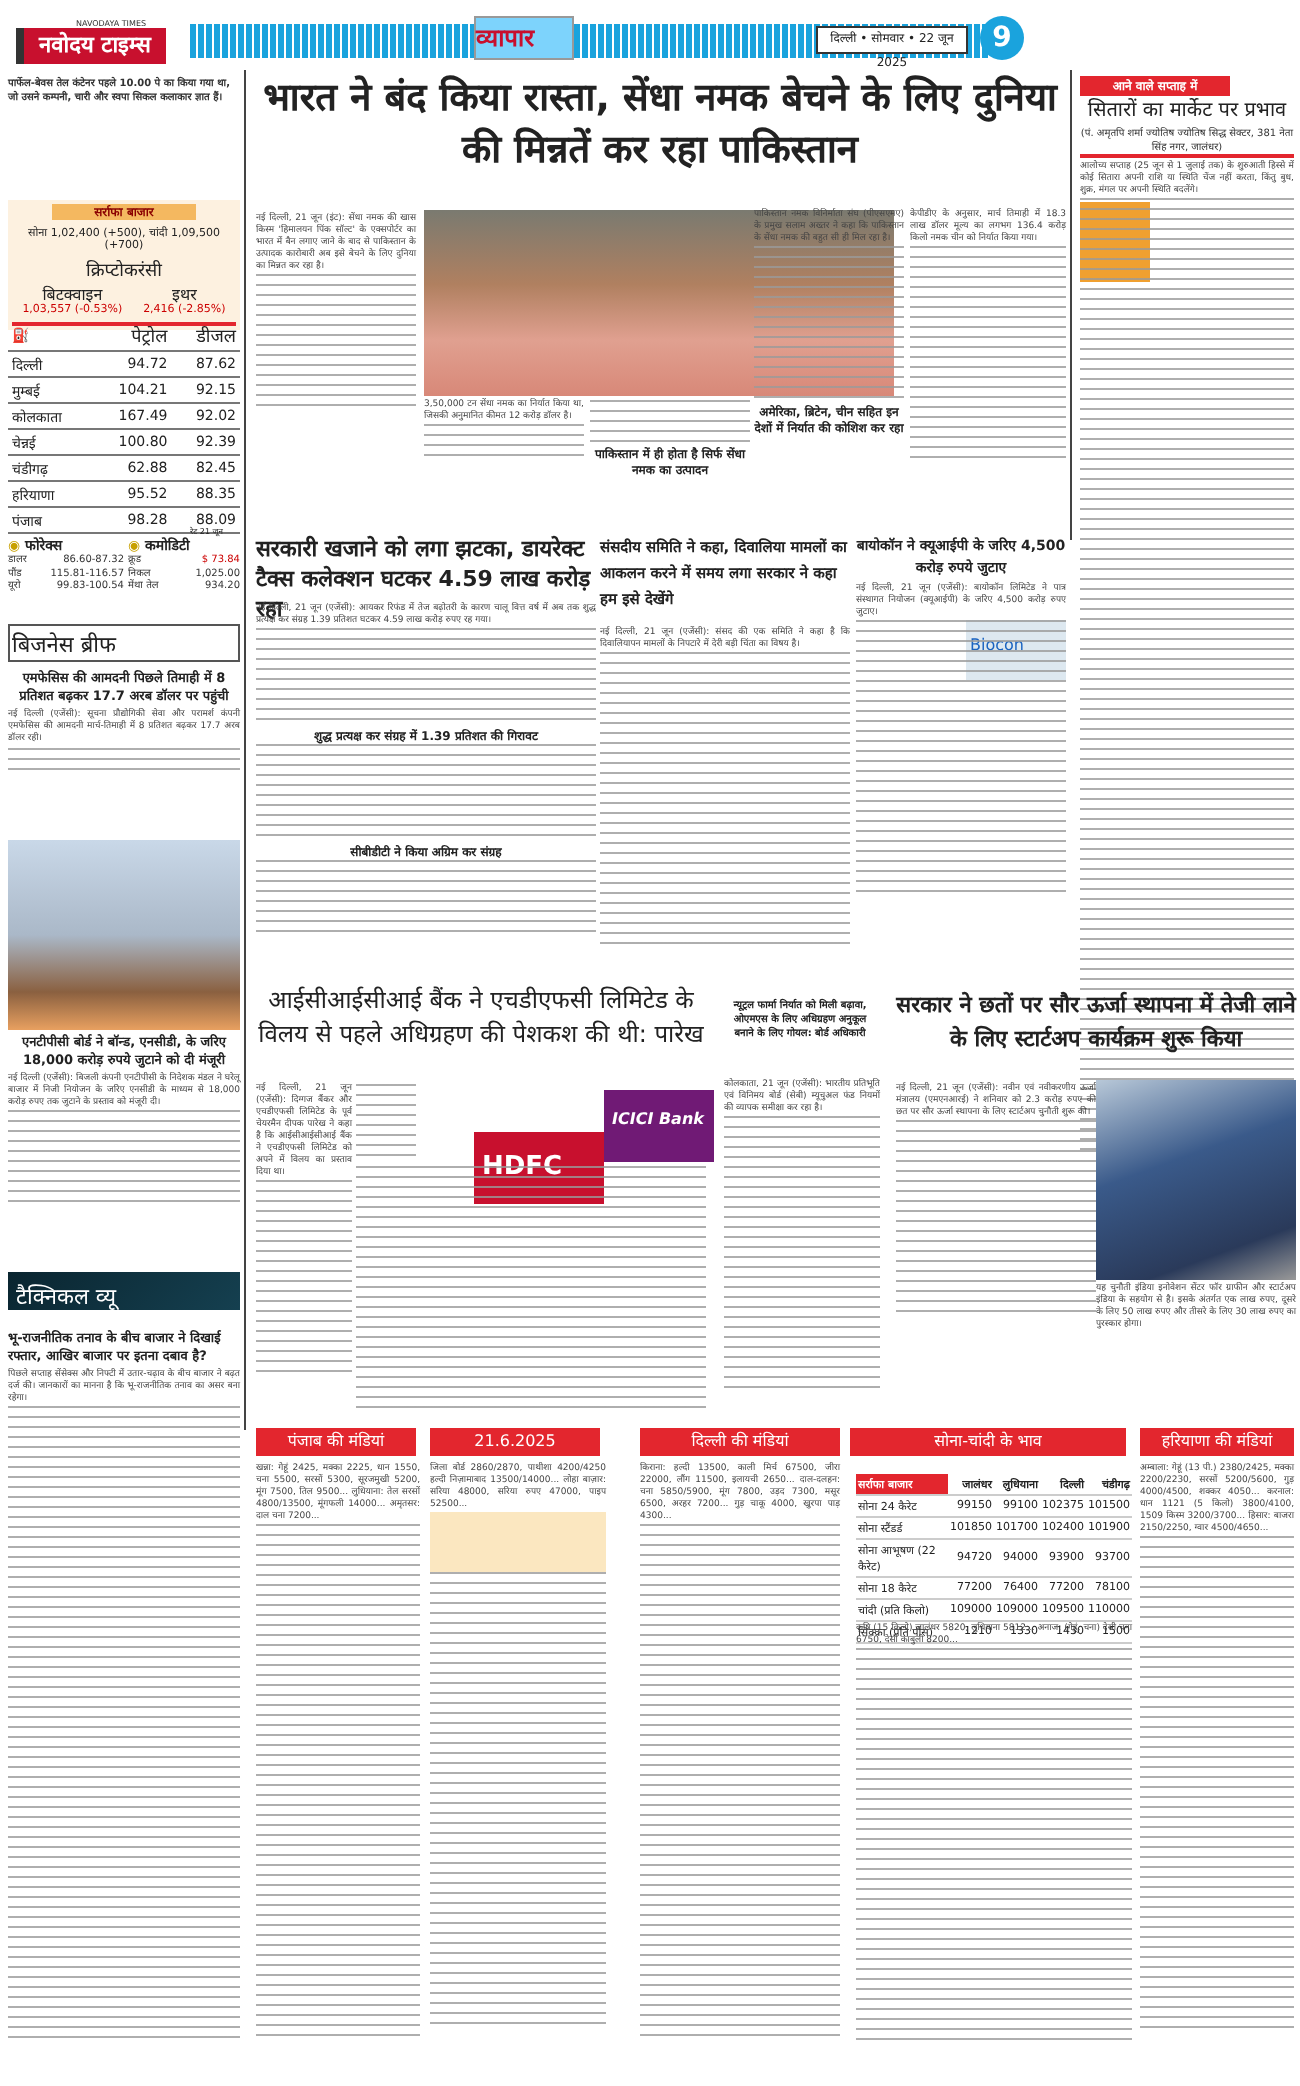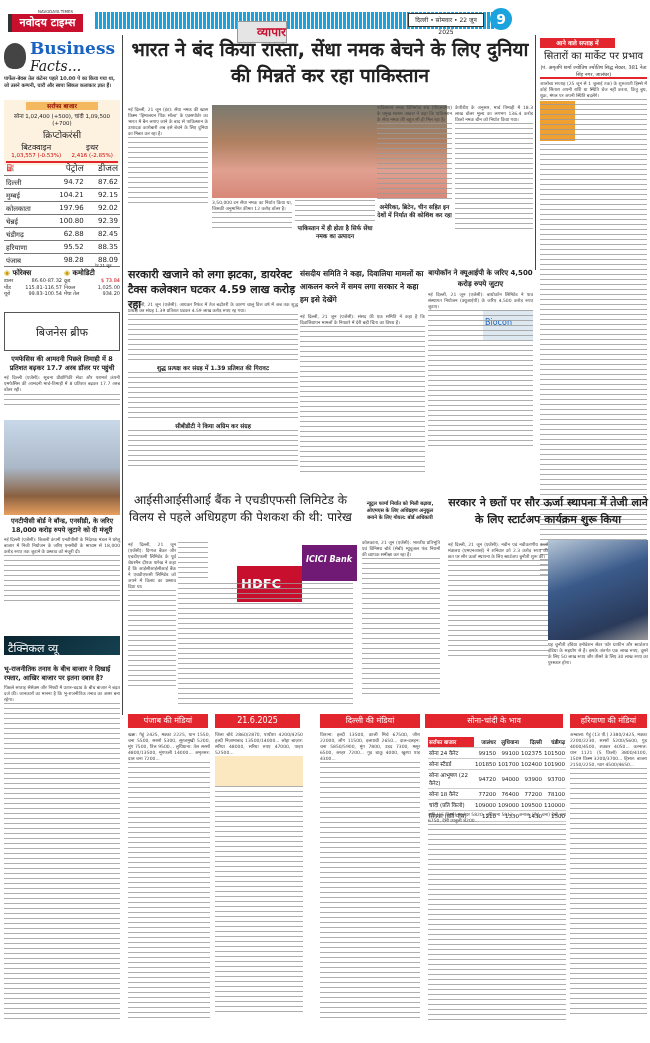--- a/index.html
+++ b/index.html
@@ -2,21 +2,21 @@
 <html><head>
 <meta charset="utf-8">
 <style>
 *{box-sizing:border-box;margin:0;padding:0}
 body{width:650px;height:1043px;background:#fff;font-family:"DejaVu Sans",sans-serif;color:#222;position:relative;overflow:hidden}
 .abs{position:absolute}
 .hdr{left:0;top:0;width:528px;height:34px}
 .stripes{left:95px;top:12px;width:400px;height:17px;background:repeating-linear-gradient(90deg,#1aa3dd 0 3px,#fff 3px 4px)}
 .logo{left:8px;top:14px;width:75px;height:18px;background:#c8102e;color:#fff;font-size:11px;font-weight:bold;text-align:center;line-height:18px;border-left:4px solid #333}
 .logosmall{left:38px;top:9px;font-size:4px;color:#333}
-.section{left:237px;top:21px;width:50px;height:22px;background:#e5e5e5;border:1px solid #999;color:#c8102e;font-size:12px;font-weight:bold;text-align:right;line-height:20px}
+.section{left:237px;top:8px;width:50px;height:22px;background:#7dd3fc;border:1px solid #999;color:#c8102e;font-size:12px;font-weight:bold;text-align:left;line-height:20px}
 .dateline{left:408px;top:13px;width:76px;height:14px;background:#fff;border:1px solid #333;font-size:6px;text-align:center;line-height:12px}
 .pgno{left:490px;top:8px;width:22px;height:22px;border-radius:50%;background:#1aa3dd;color:#fff;font-weight:bold;font-size:14px;text-align:center;line-height:22px}
 .vline{background:#444;width:1px}
 .bf-title{font-size:17px;font-weight:bold;color:#1a63c0;font-family:"DejaVu Serif",serif}
 .bf-facts{font-size:14px;font-style:italic;font-family:"DejaVu Serif",serif}
 .small{font-size:5px;line-height:6.5px;color:#333}
 .tiny{font-size:4.5px;line-height:6px;color:#444;text-align:justify}
 .fuel{left:4px;top:160px;width:116px;border-collapse:collapse;font-size:7px}
 .fuel td{border-bottom:1px solid #777;padding:1px 2px;height:13px}
 .fuel td.n{text-align:right}
@@ -38,27 +38,20 @@
   <div class="abs logo">नवोदय टाइम्स</div>
   <div class="abs section">व्यापार</div>
   <div class="abs dateline">दिल्ली • सोमवार • 22 जून 2025</div>
   <div class="abs pgno">9</div>
 </div>
 
 <div class="abs vline" style="left:122px;top:35px;height:680px"></div>
 <div class="abs vline" style="left:535px;top:35px;height:235px"></div>
 
 <div class="abs" style="left:4px;top:38px;width:116px">
-  <div style="display:flex;align-items:center;gap:4px">
-    <div style="width:22px;height:26px;border-radius:50% 50% 40% 40%;background:#444"></div>
-    <div>
-      <div class="bf-title">Business</div>
-      <div class="bf-facts">Facts...</div>
-    </div>
-  </div>
   <div class="small" style="font-weight:bold;margin-top:1px">पार्फेल-बेवस तेल कंटेनर पहले 10.00 पे का किया गया था, जो उसने कम्पनी, चारी और स्वपा सिकल कलाकार ज्ञात हैं।</div>
 </div>
 
 <div class="abs" style="left:4px;top:100px;width:116px;background:#fdf1e0;padding:2px;text-align:center">
   <div style="background:#f4b860;color:#8a0000;font-size:6px;font-weight:bold;margin:0 20px">सर्राफा बाजार</div>
   <div style="font-size:5.5px;margin-top:2px">सोना 1,02,400 (+500), चांदी 1,09,500 (+700)</div>
   <div style="font-size:9px;margin-top:2px">क्रिप्टोकरंसी</div>
   <div style="display:flex;justify-content:space-around;font-size:8px">
     <div>
         <div>बिटक्वाइन</div>
@@ -84,21 +77,21 @@
         <td class="n">94.72</td>
         <td class="n">87.62</td>
       </tr>
   <tr>
         <td>मुम्बई</td>
         <td class="n">104.21</td>
         <td class="n">92.15</td>
       </tr>
   <tr>
         <td>कोलकाता</td>
-        <td class="n">197.96</td>
+        <td class="n">167.49</td>
         <td class="n">92.02</td>
       </tr>
   <tr>
         <td>चेन्नई</td>
         <td class="n">100.80</td>
         <td class="n">92.39</td>
       </tr>
   <tr>
         <td>चंडीगढ़</td>
         <td class="n">62.88</td>
@@ -143,21 +136,21 @@
       <span>निकल</span>
       <span>1,025.00</span>
     </div>
   <div class="small" style="display:flex;justify-content:space-between">
       <span>मेंथा तेल</span>
       <span>934.20</span>
     </div>
 </div>
 
 <div class="abs" style="left:4px;top:312px;width:116px">
-  <div style="border:1px solid #555;text-align:center;font-size:11px;padding:11px">बिजनेस ब्रीफ</div>
+  <div style="border:1px solid #555;text-align:left;font-size:11px;padding:1px">बिजनेस ब्रीफ</div>
   <div class="headline" style="font-size:6.5px;text-align:center;margin-top:4px;line-height:9px">एमफेसिस की आमदनी पिछले तिमाही में 8 प्रतिशत बढ़कर 17.7 अरब डॉलर पर पहुंची</div>
   <div class="tiny" style="margin-top:2px">नई दिल्ली (एजेंसी): सूचना प्रौद्योगिकी सेवा और परामर्श कंपनी एमफेसिस की आमदनी मार्च-तिमाही में 8 प्रतिशत बढ़कर 17.7 अरब डॉलर रही।</div>
   <div class="textblock" style="height:12px;margin-top:1px"></div>
 </div>
 
 <div class="abs img" style="left:4px;top:420px;width:116px;height:95px;background:linear-gradient(180deg,#c9d8e8 0%,#aab8c8 50%,#8a6040 80%,#e8a060 100%)"></div>
 
 <div class="abs" style="left:4px;top:517px;width:116px">
   <div class="headline" style="font-size:6.5px;line-height:9px;text-align:center">एनटीपीसी बोर्ड ने बॉन्ड, एनसीडी, के जरिए 18,000 करोड़ रुपये जुटाने को दी मंजूरी</div>
   <div class="tiny" style="margin-top:2px">नई दिल्ली (एजेंसी): बिजली कंपनी एनटीपीसी के निदेशक मंडल ने घरेलू बाजार में निजी नियोजन के जरिए एनसीडी के माध्यम से 18,000 करोड़ रुपए तक जुटाने के प्रस्ताव को मंजूरी दी।</div>

